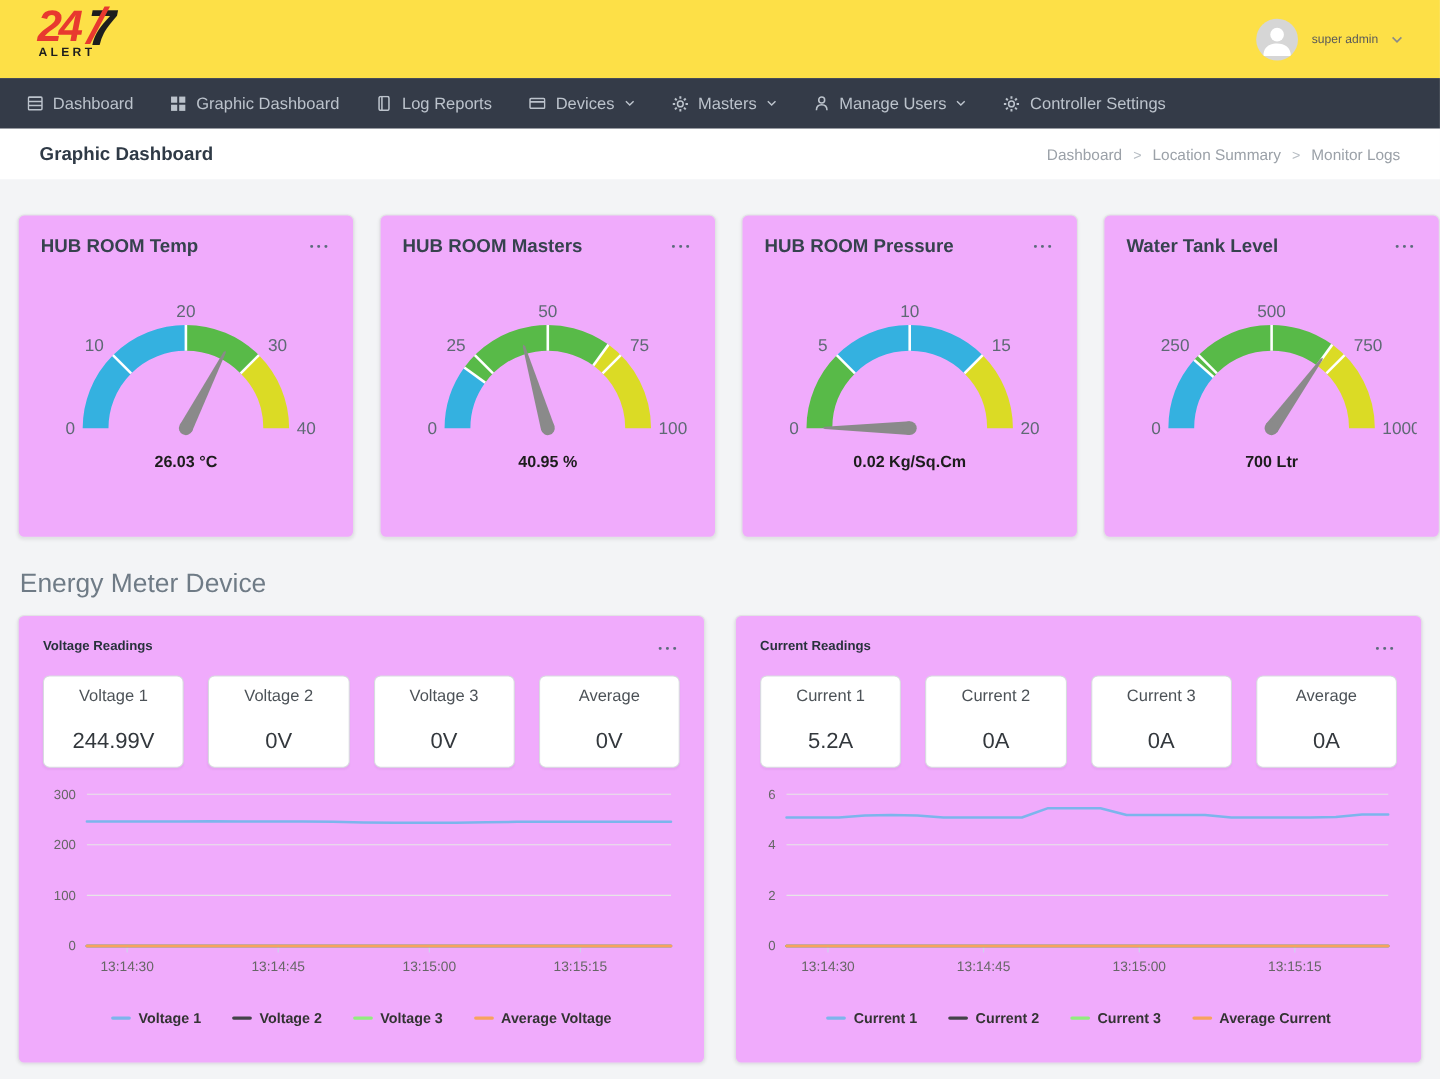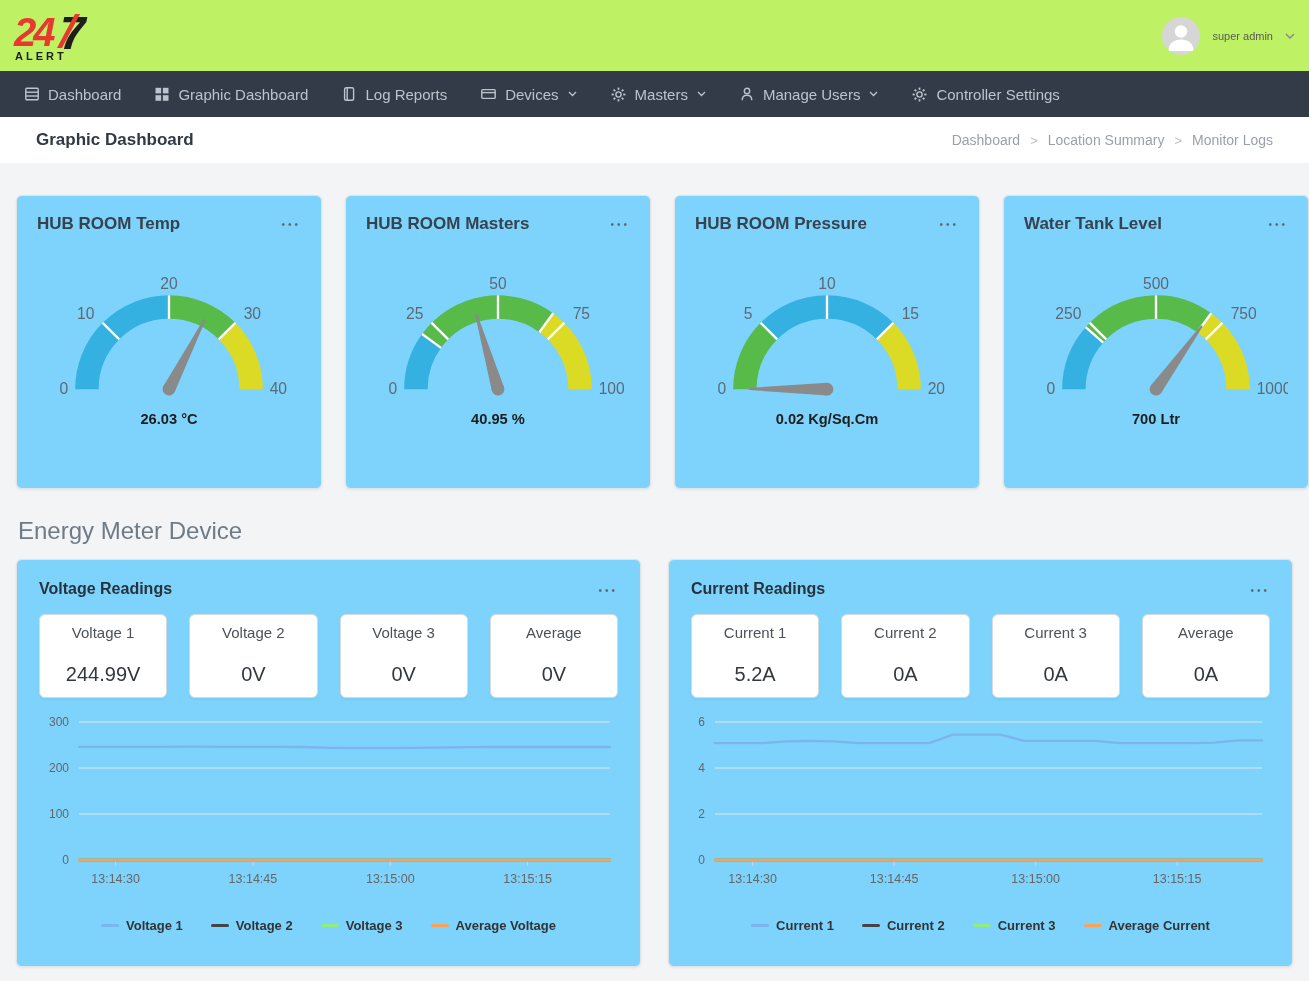--- a/index.html
+++ b/index.html
@@ -1,20 +1,20 @@
 <!DOCTYPE html>
 <html><head>
 <meta charset="utf-8">
 <style>
   * { box-sizing: border-box; margin: 0; padding: 0; }
   html,body { width: 1309px; height: 981px; overflow: hidden; }
   body { font-family: "Liberation Sans", "DejaVu Sans", sans-serif; background: #f3f4f6; color:#333; }
 
   
-  .top-header { height: 71px; background: #bef264; display:flex; align-items:center; justify-content:space-between; padding: 0 14px; }
+  .top-header { height: 71px; background: #fde047; display:flex; justify-content:space-between; padding: 0 34px; }
   .logo { position: relative; width: 92px; height: 56px; cursor: pointer; }
   .logo .n24 { position:absolute; left:0; top:2px; font-size:40px; font-weight:800; font-style:italic; color:#e8392f; letter-spacing:-3px; }
   .logo .n7  { position:absolute; left:46px; top:-2px; font-size:46px; font-weight:800; font-style:italic; color:#1e1e1e; }
   .logo .slash { position:absolute; left:52px; top:6px; width:5px; height:34px; background:#e8392f; transform: skewX(-28deg); }
   .logo .alert { position:absolute; left:1px; bottom:2px; font-size:11px; font-weight:700; letter-spacing:3px; color:#1e1e1e; font-style:normal; }
   .user-box { display:flex; align-items:center; gap:12px; cursor:pointer; }
   .avatar { width:38px; height:38px; border-radius:50%; background:#d6d6d6; overflow:hidden; position:relative; }
   .user-name { font-size:11px; color:#5a5a5a; }
   .caret { display:inline-block; }
 
@@ -26,33 +26,33 @@
   
   .title-bar { height:46px; background:#fff; display:flex; align-items:center; justify-content:space-between; padding:0 36px; }
   .page-title { font-size:17px; font-weight:700; color:#2f3a46; }
   .breadcrumb { display:flex; align-items:center; gap:10px; font-size:14px; color:#9ba1a8; }
   .breadcrumb .crumb { cursor:pointer; }
   .breadcrumb .sep { color:#b7bdc3; font-size:13px; }
 
   
   .content { padding: 32px 16px 0 16px; }
   .gauge-row { display:flex; gap:23px; }
-  .card { background:#7dd3fc; border:1px solid #e2e3e5; border-radius:6px; box-shadow:0 1px 3px rgba(0,0,0,.07); }
+  .card { background:#f0abfc; border:1px solid #e2e3e5; border-radius:6px; box-shadow:0 1px 3px rgba(0,0,0,.07); }
   .gauge-card { flex:1; height:294px; padding:18px 20px; }
   .card-head { display:flex; align-items:flex-start; justify-content:space-between; }
   .gauge-title { font-size:17px; font-weight:700; color:#36424e; }
   .menu-dots { font-size:10px; letter-spacing:3px; color:#5b6b7b; cursor:pointer; line-height:14px; padding-top:4px; }
   .gauge-wrap { display:flex; justify-content:center; margin-top:34px; }
   .gauge-wrap svg { width:264px; height:174px; }
 
   .section-title { font-size:24px; color:#6f7b86; margin:28px 0 14px 2px; font-weight:400; }
 
   .chart-row { display:flex; gap:27px; }
   .chart-card { flex:1; height:408px; padding:20px 22px; }
-  .chart-title { font-size:16px; font-weight:700; color:#28323c; }
+  .chart-title { font-size:12px; font-weight:700; color:#28323c; }
   .stats-row { display:flex; gap:22px; margin-top:16px; }
   .stat-box { flex:1; border:1px solid #d7dbdf; border-radius:6px; text-align:center; padding:9px 4px 11px 4px; box-shadow:0 2px 2px rgba(0,0,0,.04); background:#fff; }
   .stat-label { font-size:15px; color:#4c5257; }
   .stat-value { font-size:20px; color:#33383d; margin-top:22px; }
   .chart-wrap { margin-top:12px; }
   .chart-wrap svg { width:100%; height:200px; display:block; }
   .legend-row { display:flex; justify-content:center; gap:28px; margin-top:8px; }
   .legend-item { display:flex; align-items:center; gap:7px; cursor:pointer; }
   .legend-dash { width:18px; height:3px; border-radius:2px; display:inline-block; }
   .legend-label { font-size:13px; font-weight:700; color:#333; }

